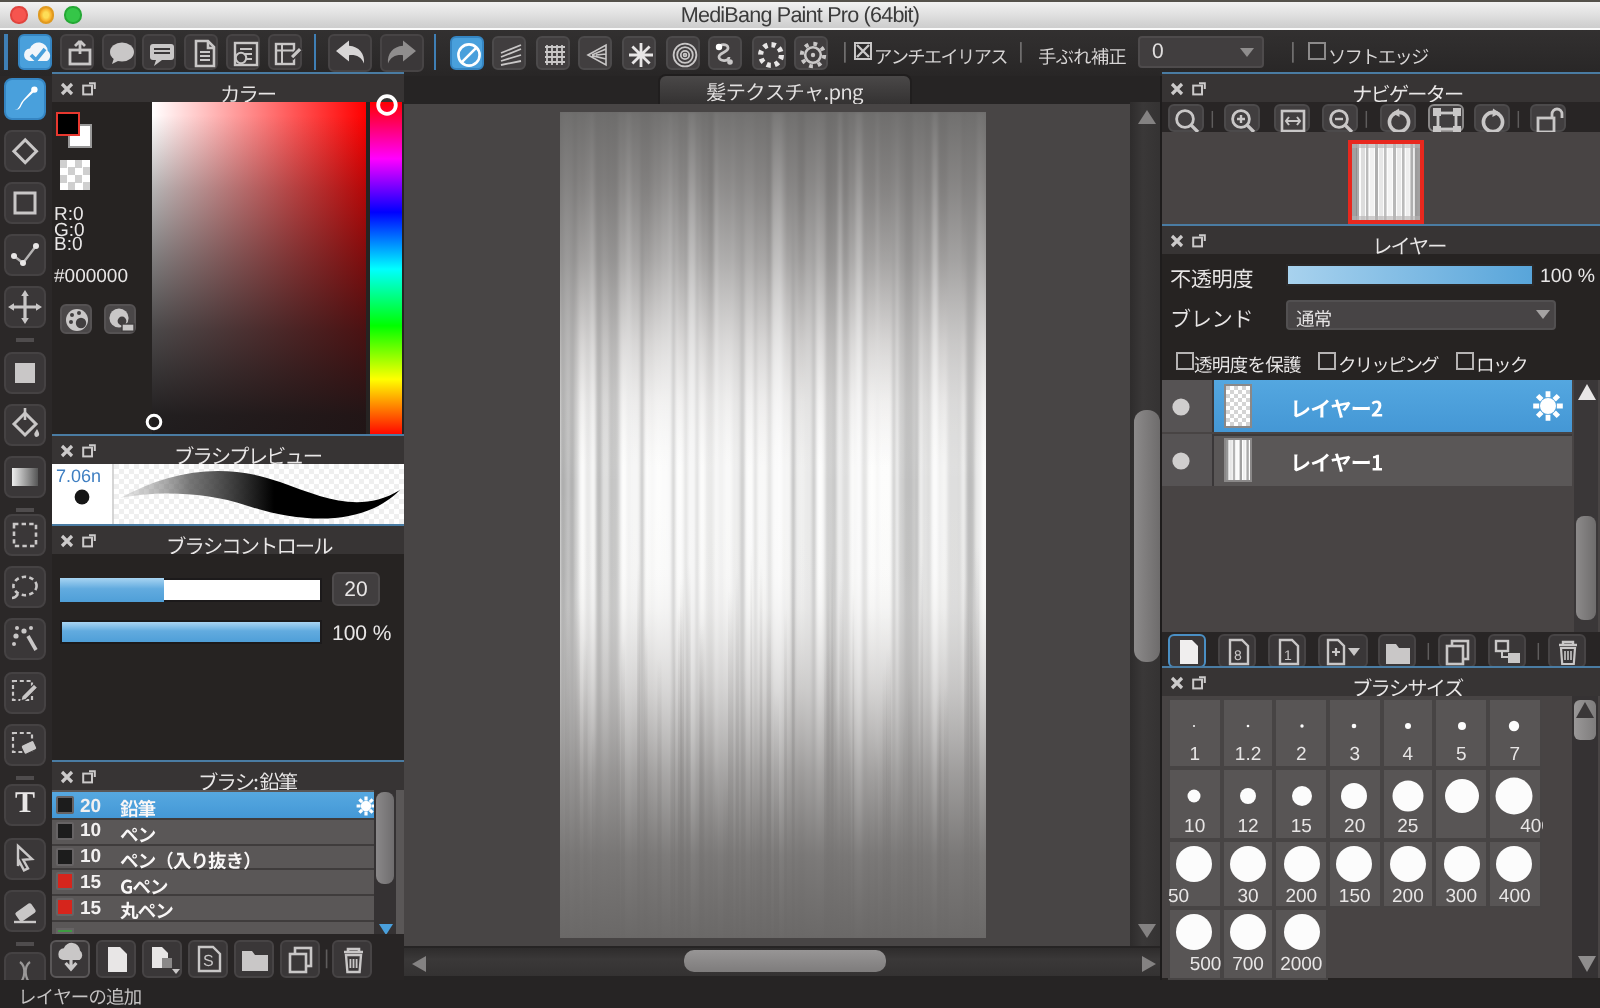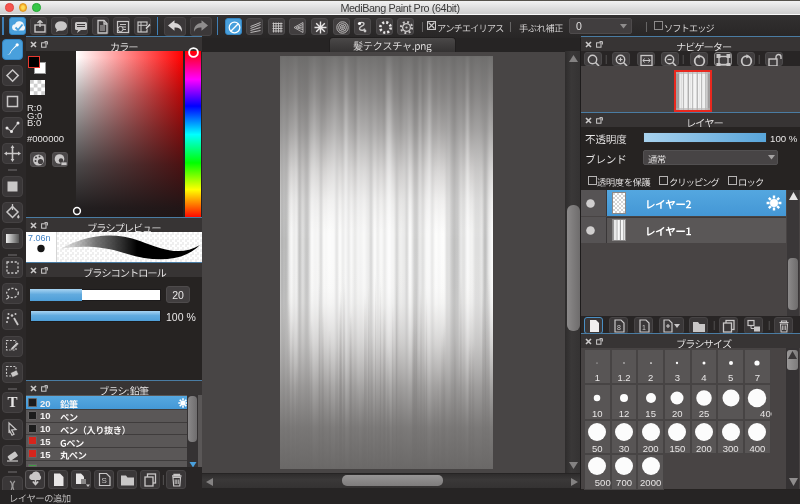--- a/index.html
+++ b/index.html
@@ -855,21 +855,21 @@
 <div style="position:absolute;left:750px;top:407.5px;width:33px;text-align:center;font:9.5px 'Liberation Sans',sans-serif;color:#e8e6e6">30</div>
 <div style="position:absolute;left:744.0px;top:384px;width:26.7px;height:35.5px;background:#585555;border:1px solid #474444"></div>
 <svg style="position:absolute;left:747.3px;top:388px;" width="20" height="20" viewBox="0 0 20 20">
     <circle cx="10" cy="10" r="9.25" fill="#fcfcfc"></circle>
   </svg>
 <div style="position:absolute;left:744.0px;top:407.5px;width:26.7px;text-align:right;font:9.5px 'Liberation Sans',sans-serif;color:#e8e6e6">40</div>
 <div style="position:absolute;left:584.0px;top:419.5px;width:26.7px;height:34.0px;background:#585555;border:1px solid #474444"></div>
 <svg style="position:absolute;left:587.3px;top:422.0px;" width="20" height="20" viewBox="0 0 20 20">
     <circle cx="10" cy="10" r="9.0" fill="#fcfcfc"></circle>
   </svg>
-<div style="position:absolute;left:584.0px;top:442.5px;width:26.7px;text-align:center;font:9.5px 'Liberation Sans',sans-serif;color:#e8e6e6">50</div>
+<div style="position:absolute;left:584.0px;top:442.5px;width:26.7px;font:9.5px 'Liberation Sans',sans-serif;color:#e8e6e6">50</div>
 <div style="position:absolute;left:610.7px;top:419.5px;width:26.7px;height:34.0px;background:#585555;border:1px solid #474444"></div>
 <svg style="position:absolute;left:614.0px;top:422.0px;" width="20" height="20" viewBox="0 0 20 20">
     <circle cx="10" cy="10" r="9.0" fill="#fcfcfc"></circle>
   </svg>
 <div style="position:absolute;left:610.7px;top:442.5px;width:26.7px;text-align:center;font:9.5px 'Liberation Sans',sans-serif;color:#e8e6e6">30</div>
 <div style="position:absolute;left:637.3px;top:419.5px;width:26.7px;height:34.0px;background:#585555;border:1px solid #474444"></div>
 <svg style="position:absolute;left:640.7px;top:422.0px;" width="20" height="20" viewBox="0 0 20 20">
     <circle cx="10" cy="10" r="9.0" fill="#fcfcfc"></circle>
   </svg>
 <div style="position:absolute;left:637.3px;top:442.5px;width:26.7px;text-align:center;font:9.5px 'Liberation Sans',sans-serif;color:#e8e6e6">200</div>

